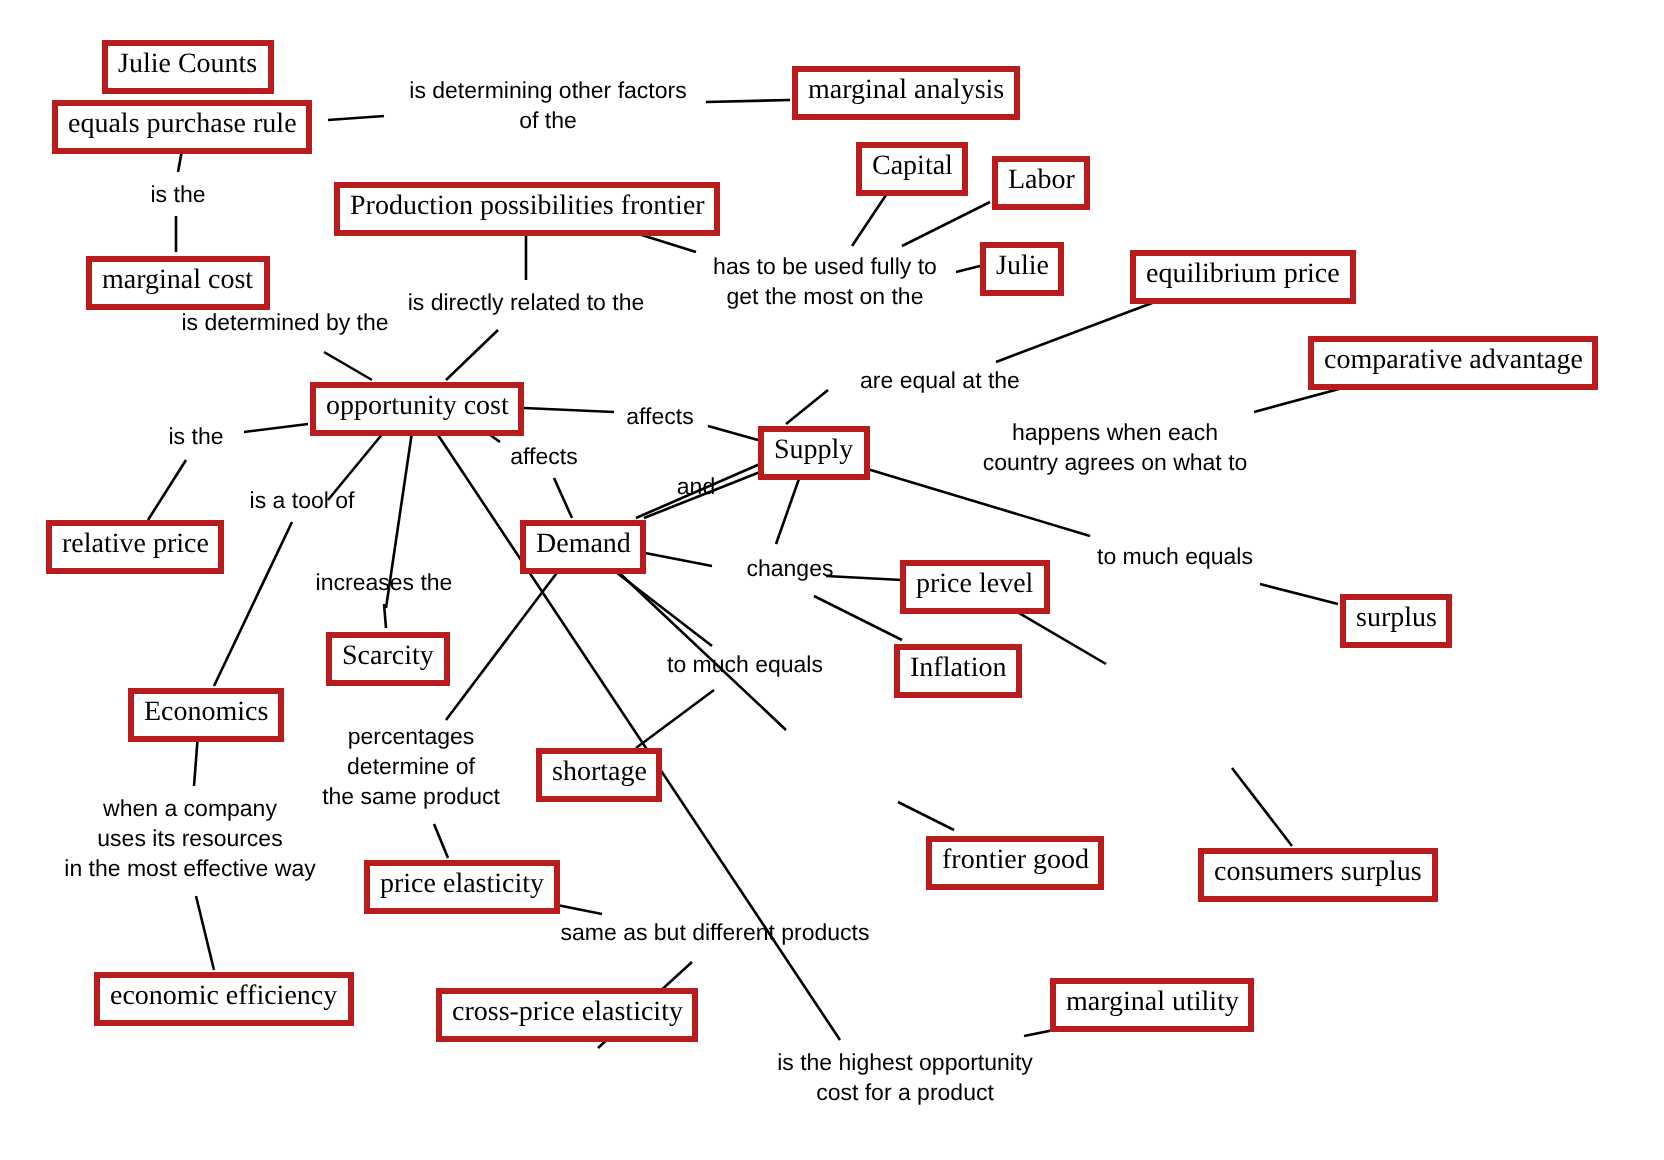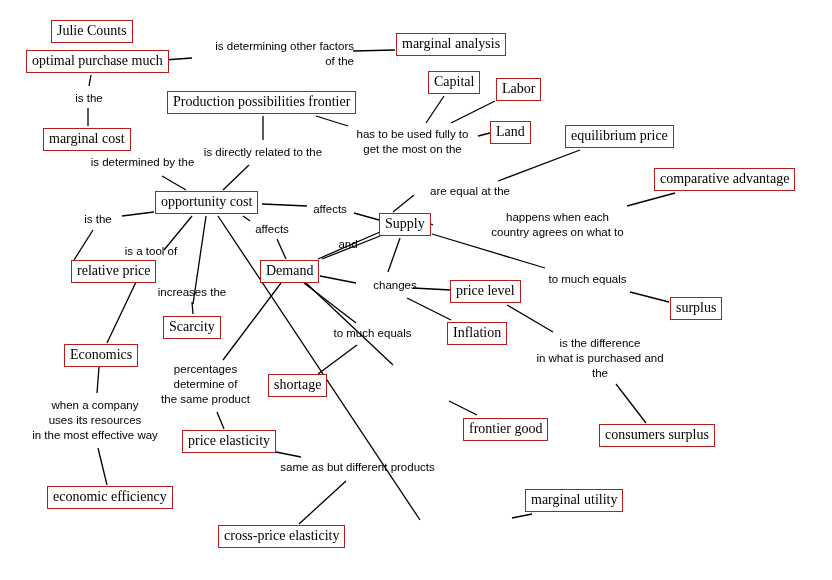--- a/index.html
+++ b/index.html
@@ -1,19 +1,19 @@
 <!DOCTYPE html>
 <html><head>
 <meta charset="utf-8">
 <style>
   html, body { margin: 0; padding: 0; background: #ffffff; }
   #canvas { position: relative; width: 832px; height: 580px; background: #ffffff; overflow: hidden; }
   svg#edges { position: absolute; left: 0; top: 0; width: 832px; height: 580px; }
   svg#edges line { stroke: #000; stroke-width: 1.3; }
-  .node { position: absolute; border: 1px solid #b91c1c; background: #fff; padding: 1px 5px 2px 5px;
+  .node { position: absolute; border: 3px solid #b91c1c; background: #fff; padding: 1px 5px 2px 5px;
           font-family: "Liberation Serif", "DejaVu Serif", serif; font-size: 14px; color: #000;
           white-space: nowrap; line-height: 18px; }
   .lbl { position: absolute; font-family: "Liberation Sans", "DejaVu Sans", sans-serif; font-size: 11.5px;
          color: #000; text-align: center; line-height: 15px; white-space: pre; background: transparent; }
 </style>
 </head>
 <body>
 
 <div id="canvas">
   <svg id="edges" xmlns="http://www.w3.org/2000/svg">
@@ -60,68 +60,67 @@
     <line x1="449" y1="401" x2="477" y2="415"></line>
     <line x1="99" y1="367" x2="97" y2="393"></line>
     <line x1="98" y1="448" x2="107" y2="485"></line>
     <line x1="217" y1="412" x2="224" y2="429"></line>
     <line x1="276" y1="452" x2="301" y2="457"></line>
     <line x1="346" y1="481" x2="299" y2="524"></line>
     <line x1="512" y1="518" x2="532" y2="514"></line>
   </svg>
 
   <div class="node" style="left:51px;top:20px;">Julie Counts</div>
-  <div class="node" style="left:26px;top:50px;">optimal purchase much</div>
+  <div class="node" style="left:26px;top:50px;">equals purchase rule</div>
   <div class="node" style="left:396px;top:33px;">marginal analysis</div>
   <div class="node" style="left:167px;top:91px;">Production possibilities frontier</div>
   <div class="node" style="left:428px;top:71px;">Capital</div>
   <div class="node" style="left:496px;top:78px;">Labor</div>
-  <div class="node" style="left:490px;top:121px;">Land</div>
+  <div class="node" style="left:490px;top:121px;">Julie</div>
   <div class="node" style="left:565px;top:125px;">equilibrium price</div>
   <div class="node" style="left:43px;top:128px;">marginal cost</div>
   <div class="node" style="left:654px;top:168px;">comparative advantage</div>
   <div class="node" style="left:155px;top:191px;">opportunity cost</div>
   <div class="node" style="left:379px;top:213px;">Supply</div>
   <div class="node" style="left:260px;top:260px;">Demand</div>
-  <div class="node" style="left:23px;top:260px;margin-left:48px;">relative price</div>
+  <div class="node" style="left:23px;top:260px;">relative price</div>
   <div class="node" style="left:163px;top:316px;">Scarcity</div>
   <div class="node" style="left:450px;top:280px;">price level</div>
   <div class="node" style="left:670px;top:297px;">surplus</div>
   <div class="node" style="left:447px;top:322px;">Inflation</div>
   <div class="node" style="left:64px;top:344px;">Economics</div>
   <div class="node" style="left:268px;top:374px;">shortage</div>
   <div class="node" style="left:463px;top:418px;">frontier good</div>
   <div class="node" style="left:599px;top:424px;">consumers surplus</div>
   <div class="node" style="left:182px;top:430px;">price elasticity</div>
   <div class="node" style="left:47px;top:486px;">economic efficiency</div>
   <div class="node" style="left:525px;top:489px;">marginal utility</div>
-  <div class="node" style="left:218px;top:525px;">cross-price elasticity</div>
+  <div class="node" style="left:218px;top:494px;">cross-price elasticity</div>
 
-  <div class="lbl" style="left:194px;top:39px;width:160px;text-align:right;">is determining other factors
+  <div class="lbl" style="left:194px;top:39px;width:160px;">is determining other factors
 of the</div>
   <div class="lbl" style="left:64px;top:91px;width:50px;">is the</div>
   <div class="lbl" style="left:345px;top:127px;width:135px;">has to be used fully to
 get the most on the</div>
   <div class="lbl" style="left:85px;top:155px;width:115px;">is determined by the</div>
   <div class="lbl" style="left:198px;top:145px;width:130px;">is directly related to the</div>
   <div class="lbl" style="left:420px;top:184px;width:100px;">are equal at the</div>
   <div class="lbl" style="left:480px;top:210px;width:155px;">happens when each
 country agrees on what to</div>
   <div class="lbl" style="left:78px;top:212px;width:40px;">is the</div>
   <div class="lbl" style="left:308px;top:202px;width:44px;">affects</div>
   <div class="lbl" style="left:250px;top:222px;width:44px;">affects</div>
   <div class="lbl" style="left:333px;top:237px;width:30px;">and</div>
   <div class="lbl" style="left:118px;top:244px;width:66px;">is a tool of</div>
   <div class="lbl" style="left:368px;top:278px;width:54px;">changes</div>
   <div class="lbl" style="left:540px;top:272px;width:95px;">to much equals</div>
   <div class="lbl" style="left:152px;top:285px;width:80px;">increases the</div>
   <div class="lbl" style="left:325px;top:326px;width:95px;">to much equals</div>
-  <div class="lbl" style="left:525px;top:336px;width:150px;">is the difference
-in what is purchased and
-the</div>
   <div class="lbl" style="left:153px;top:362px;width:105px;">percentages
 determine of
 the same product</div>
   <div class="lbl" style="left:25px;top:398px;width:140px;">when a company
 uses its resources
 in the most effective way</div>
   <div class="lbl" style="left:270px;top:460px;width:175px;">same as but different products</div>
+  <div class="lbl" style="left:380px;top:525px;width:145px;">is the highest opportunity
+cost for a product</div>
 </div>
 
 </body></html>

